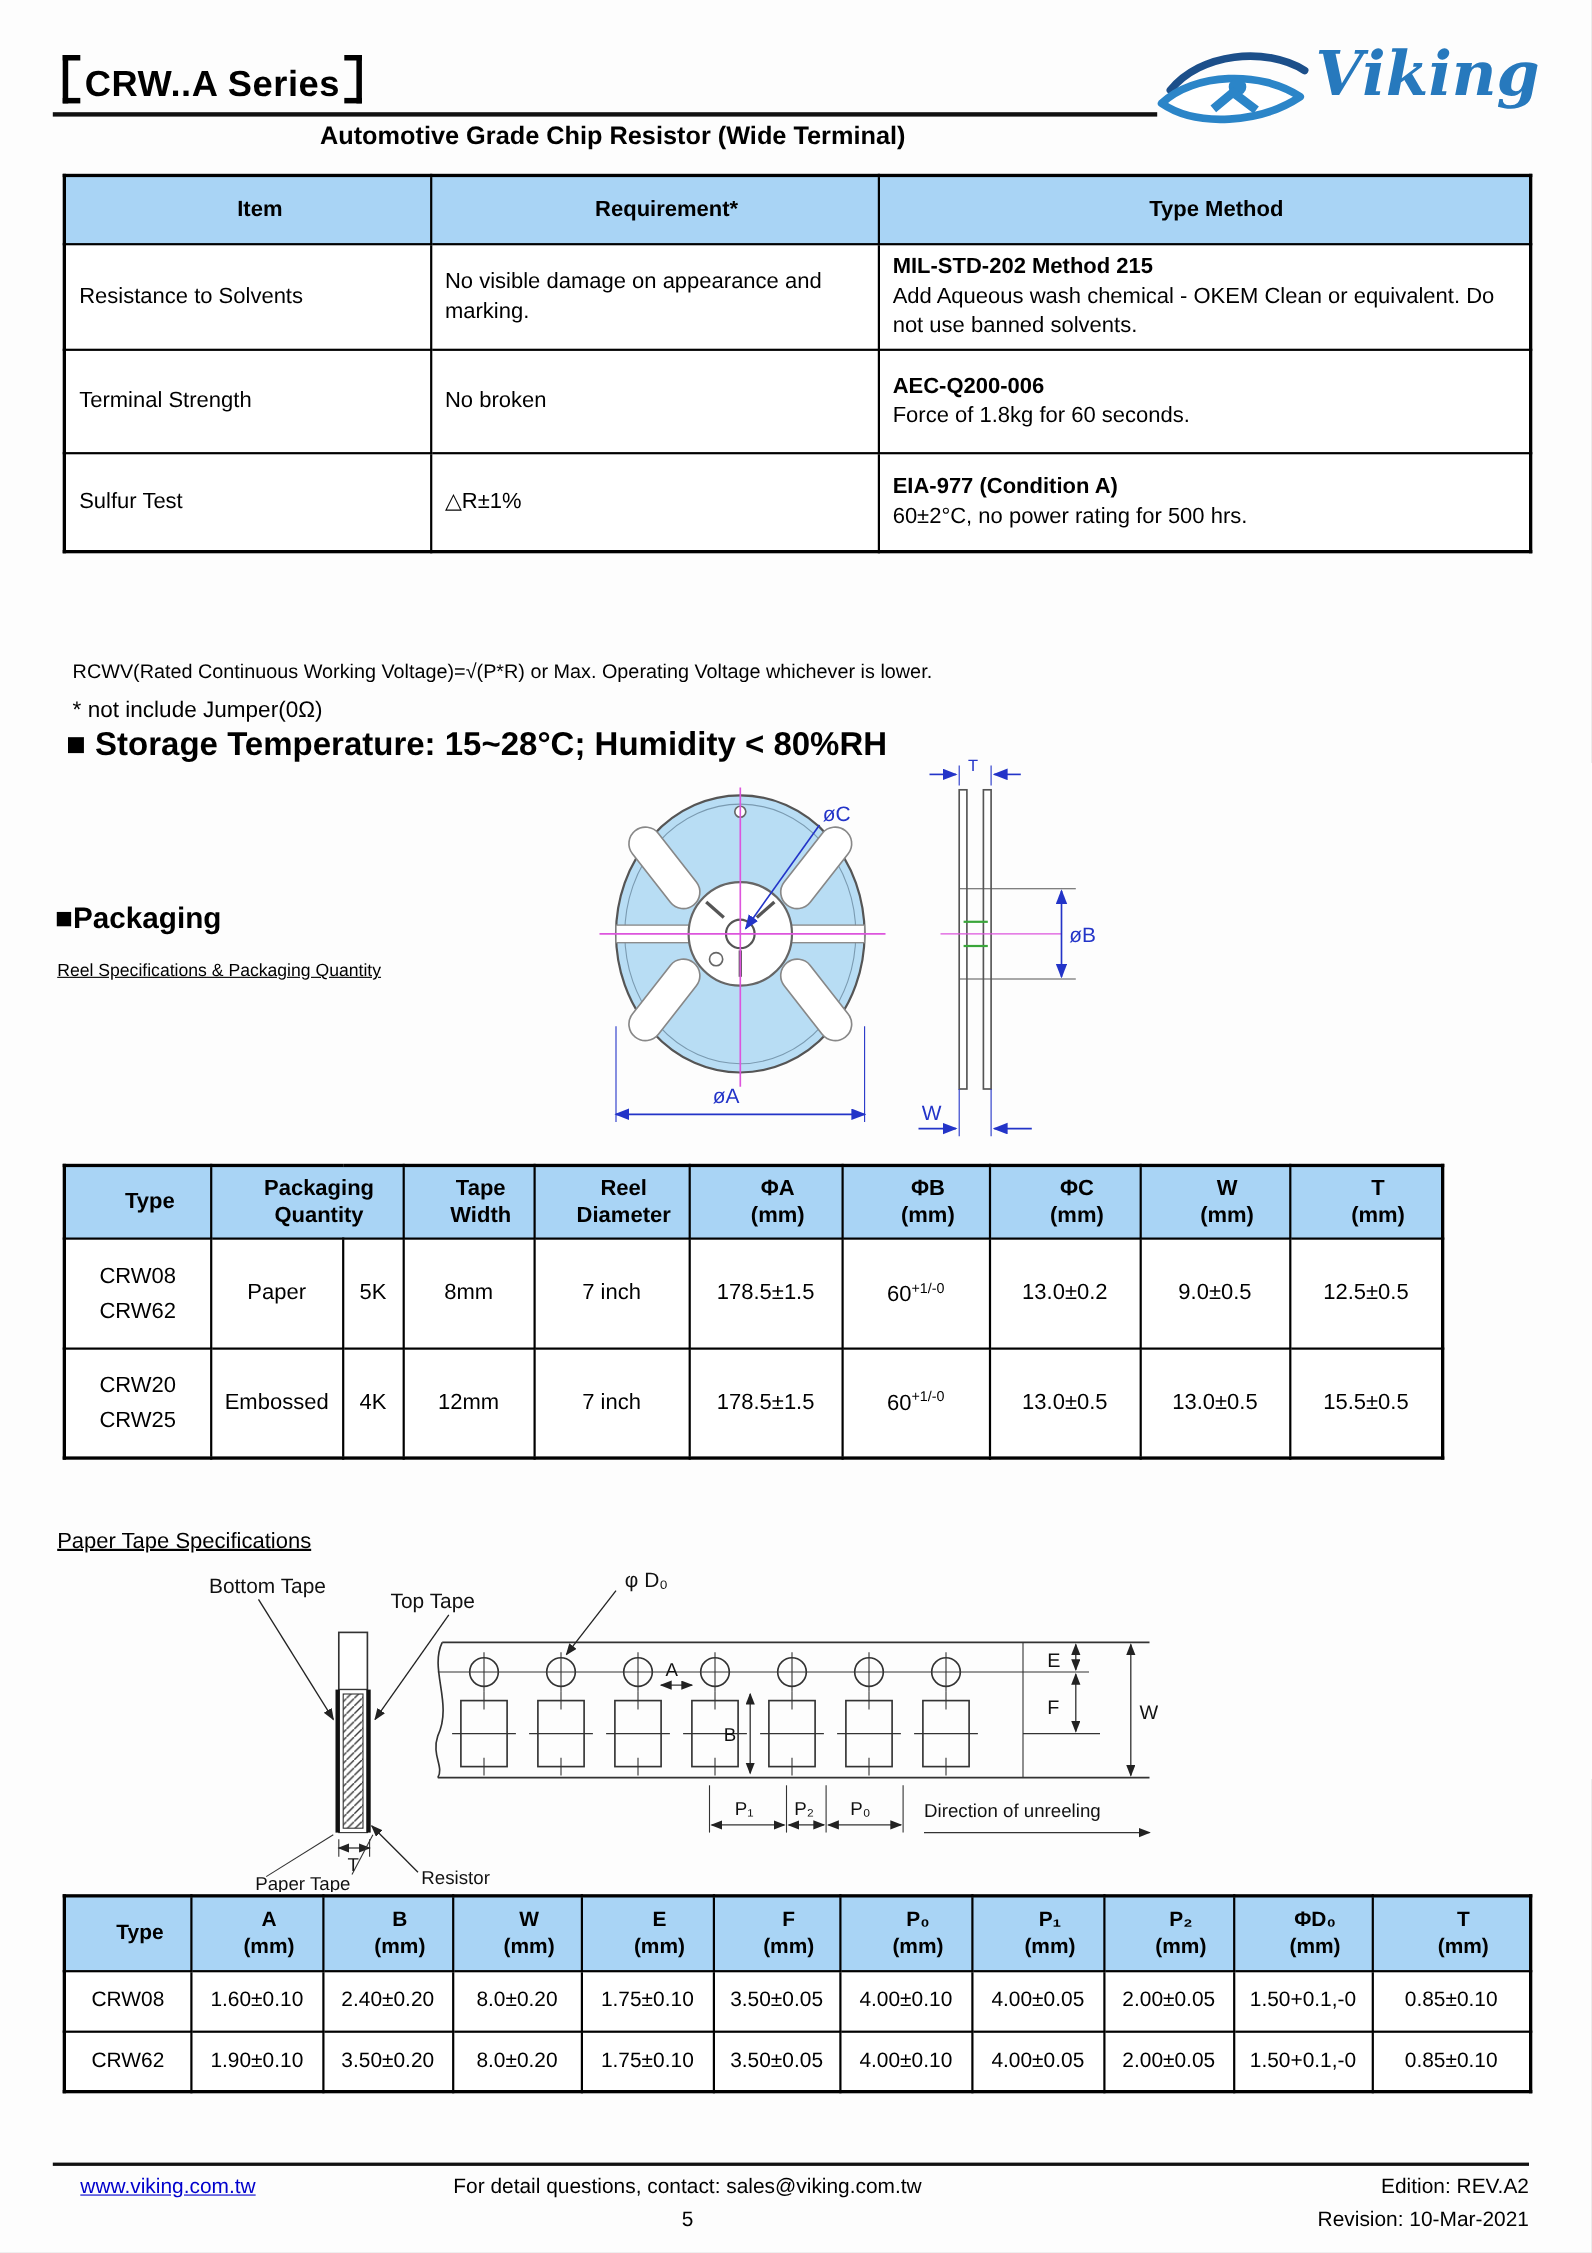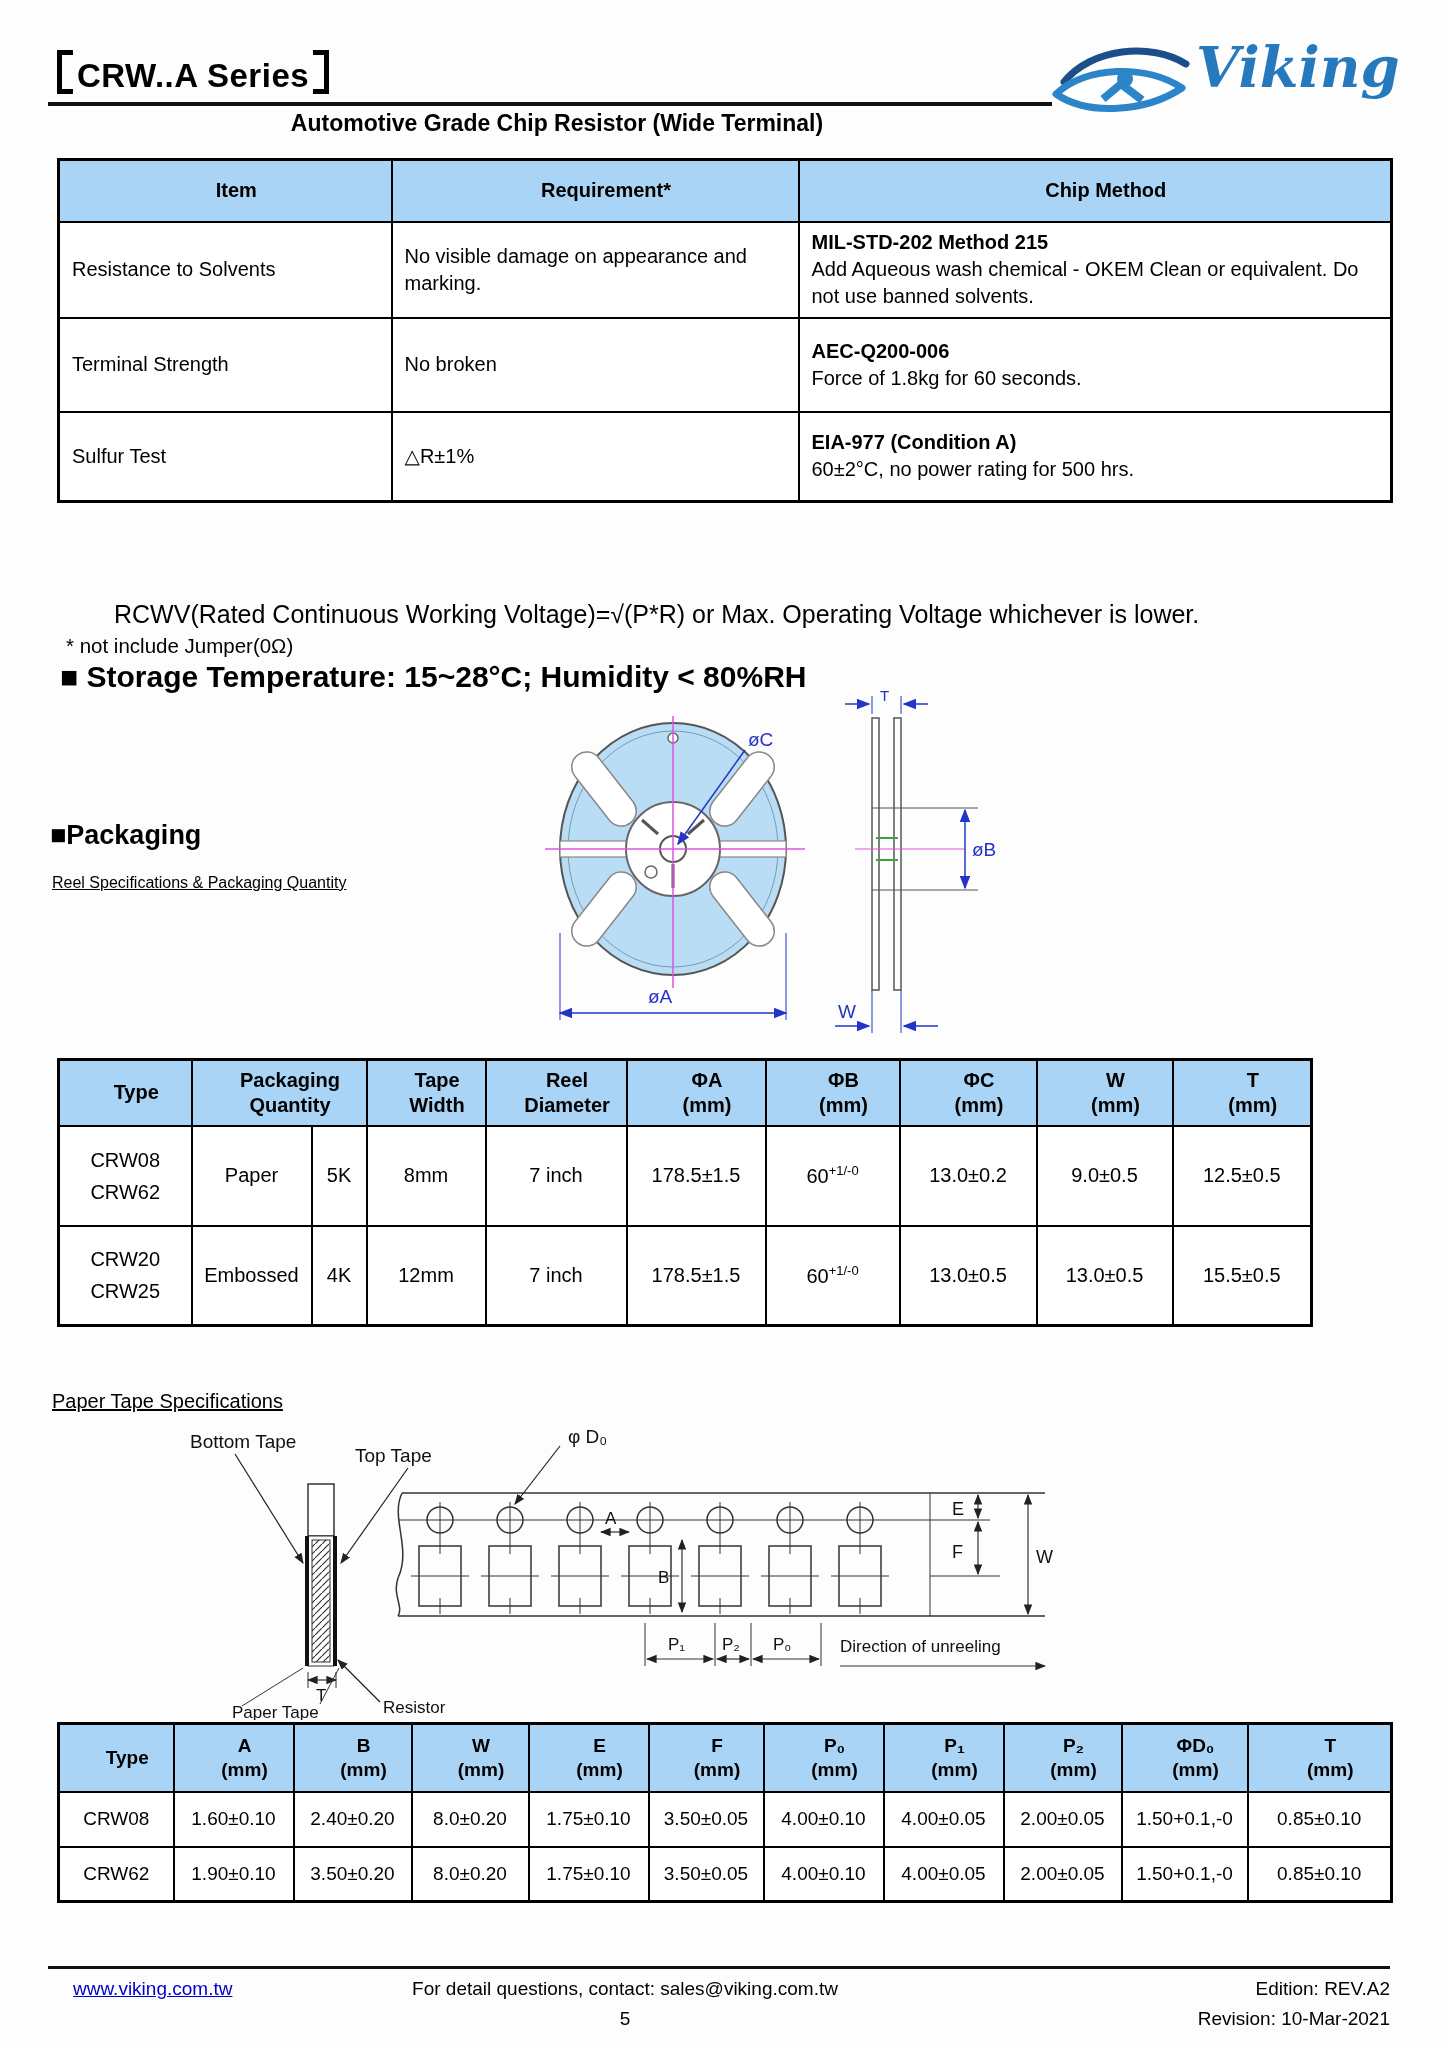--- a/index.html
+++ b/index.html
@@ -27,21 +27,21 @@
   .t1 .mt{font-weight:bold;}
   .t2{left:57px;top:1058px;width:1253px;}
   .t2 td{text-align:center;}
   .t2 sup{font-size:13px;}
   .pre{white-space:pre-line;line-height:1.6;}
   .t3{left:57px;top:1722px;width:1333px;}
   .t3 td{text-align:center;font-size:19px;}
   .t3 th{font-size:19px;}
 
   
-  .note1{left:66px;top:600px;font-size:25px;margin-left:48px;}
+  .note1{left:66px;top:600px;font-size:18px;}
   .note2{left:66px;top:634px;font-size:20.5px;}
   .storage{left:60px;top:660px;font-size:30px;font-weight:bold;}
 
   .pkg-title{left:50px;top:820px;font-size:27px;font-weight:bold;}
   .pkg-sub{left:52px;top:874px;font-size:16px;text-decoration:underline;}
   .tape-title{left:52px;top:1390px;font-size:20px;text-decoration:underline;}
 
   
   .foot-rule{left:48px;top:1966px;width:1342px;height:3px;background:#111;}
   .foot-link{left:42px;top:1978px;font-size:19px;color:#0000cc;text-decoration:underline;margin-left:31px;}
@@ -76,21 +76,21 @@
   <table class="abs t1">
     <colgroup>
         <col style="width:333px">
         <col style="width:407px">
         <col style="width:593px">
       </colgroup>
     <tbody>
         <tr style="height:62px">
       <th>Item</th>
       <th>Requirement*</th>
-      <th>Chip Method</th>
+      <th>Type Method</th>
     </tr>
     <tr style="height:96px">
       <td>Resistance to Solvents</td>
       <td>No visible damage on appearance and marking.</td>
       <td>
         <div class="mt">MIL-STD-202 Method 215</div>
         <div>Add Aqueous wash chemical - OKEM Clean or equivalent. Do not use banned solvents.</div>
       </td>
     </tr>
     <tr style="height:94px">

